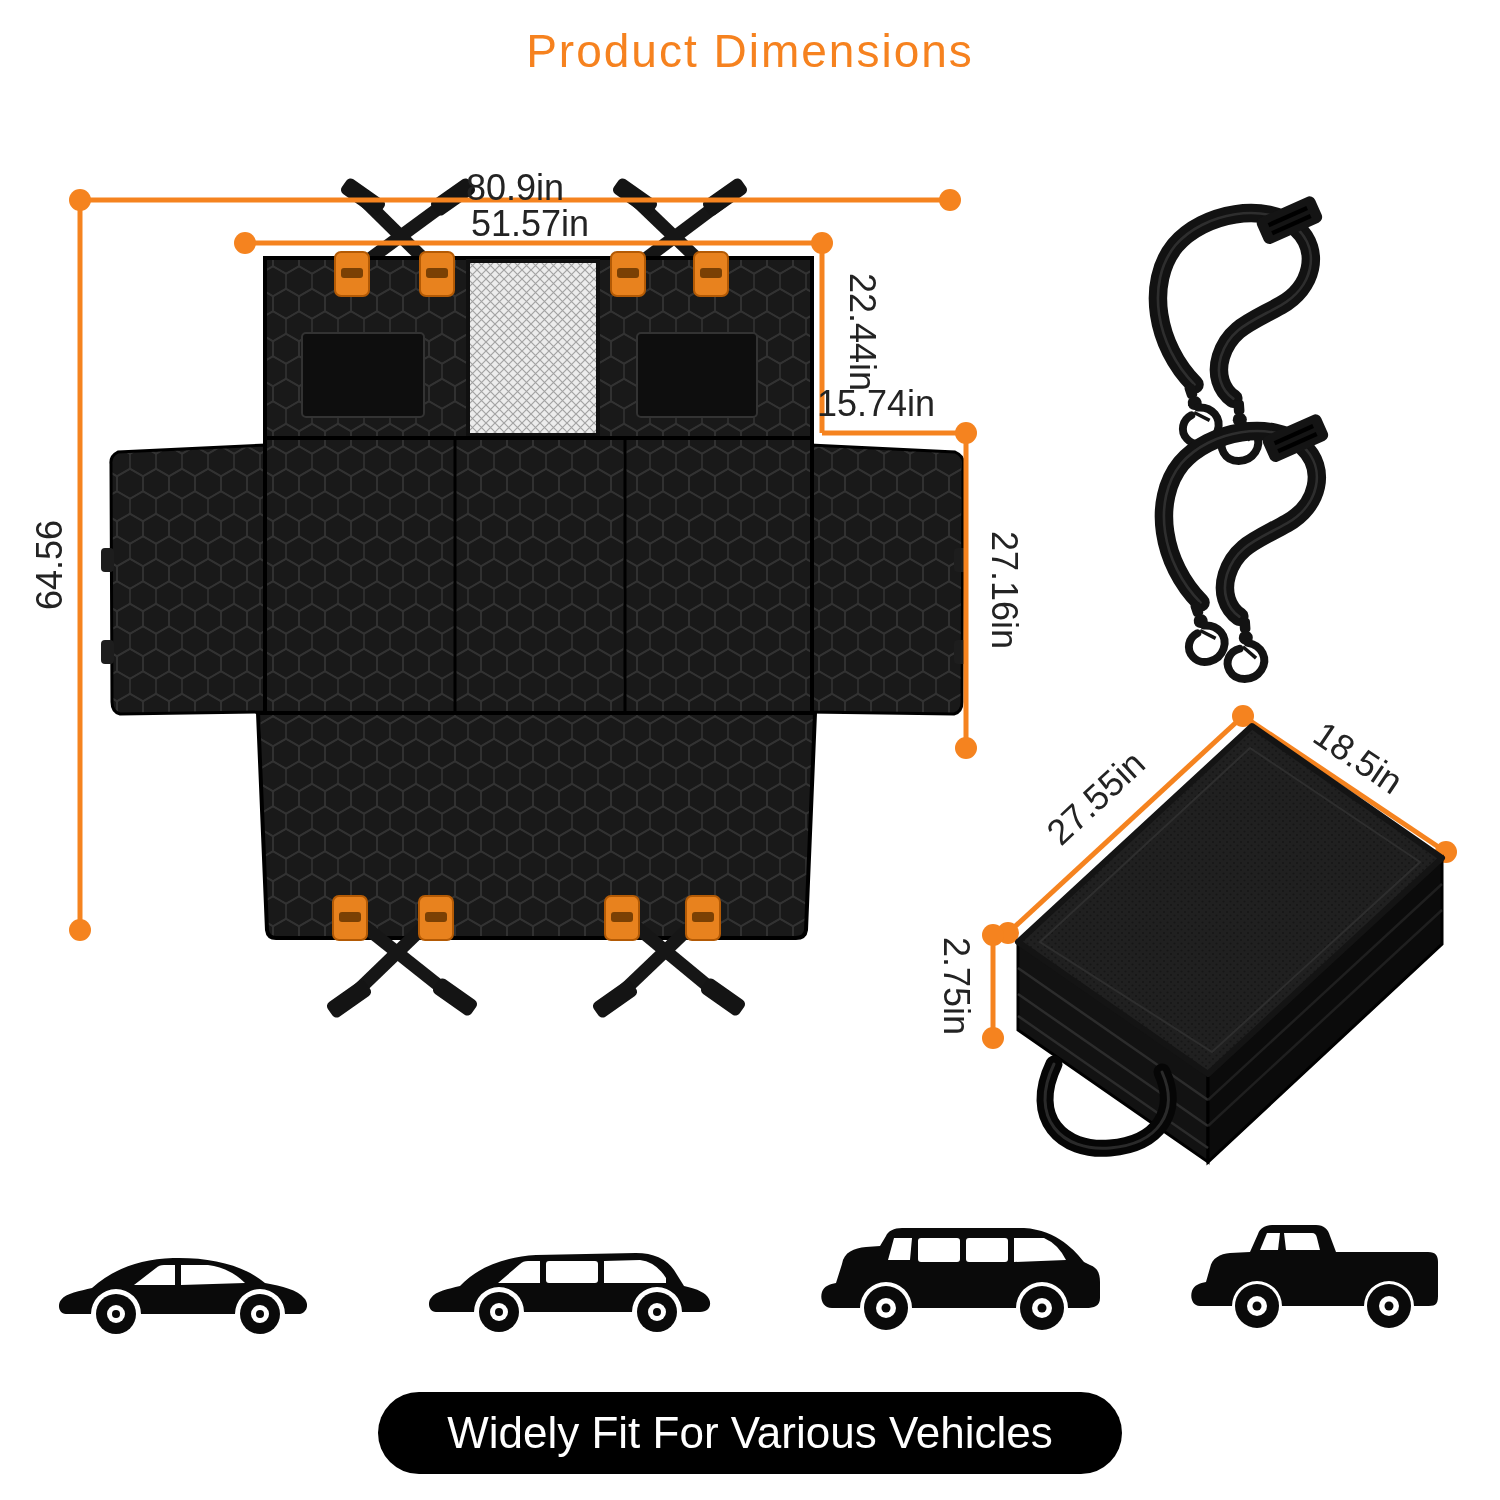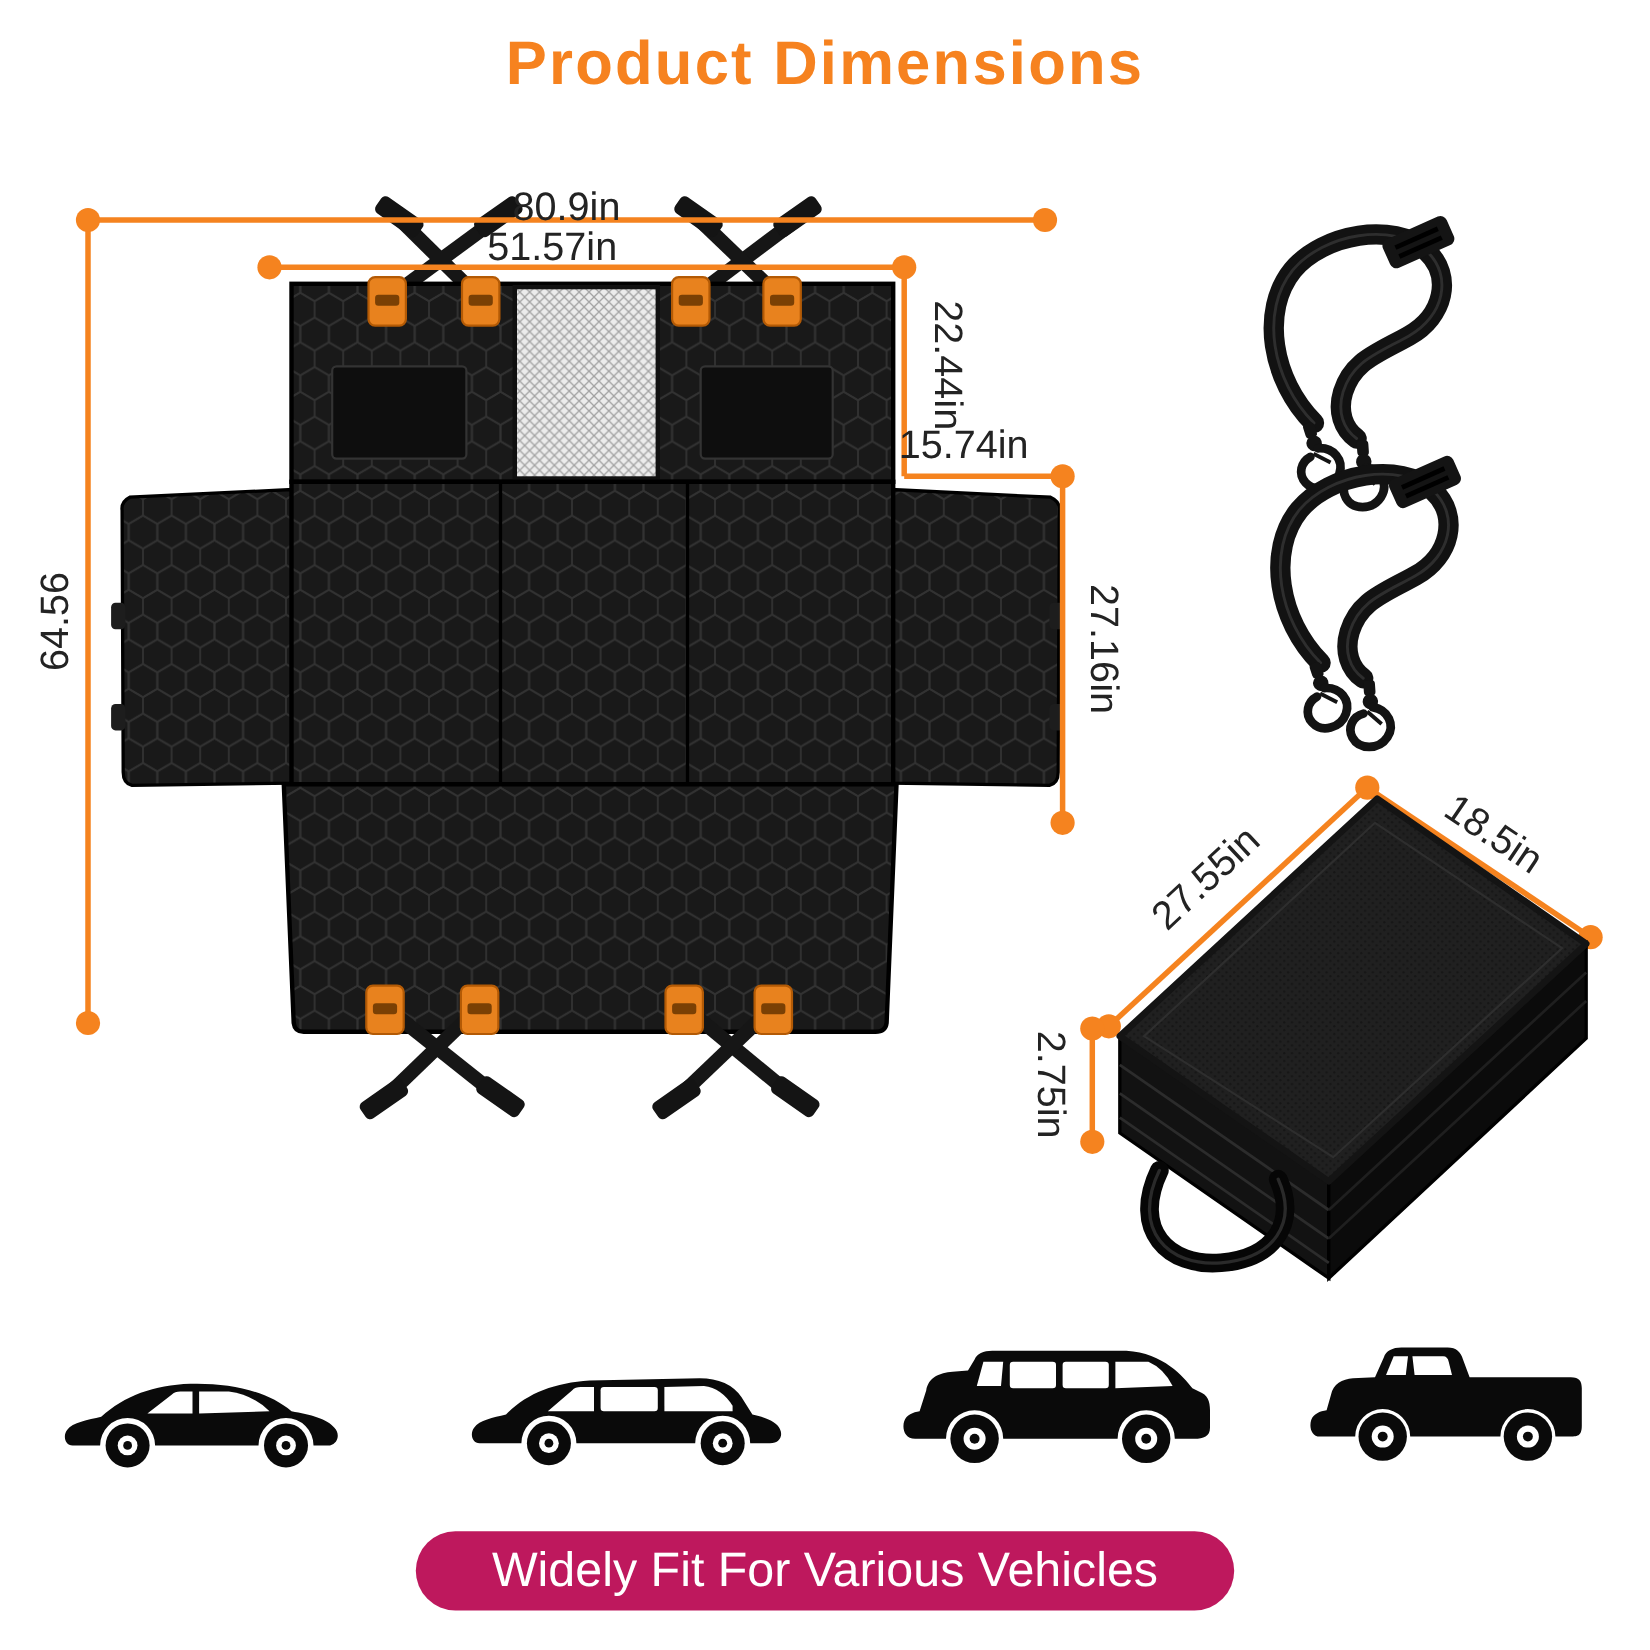--- a/index.html
+++ b/index.html
@@ -1,22 +1,22 @@
 <!DOCTYPE html>
 <html><head>
 <meta charset="utf-8">
 <style>
   html,body{margin:0;padding:0;background:#ffffff;}
   .stage{position:relative;width:1500px;height:1500px;overflow:hidden;background:#fff;
          font-family:"Liberation Sans",sans-serif;}
   .title{position:absolute;top:24px;left:0;width:100%;text-align:center;margin:0;
-         font-size:56px;font-weight:bold;color:#F6821F;letter-spacing:2px;}
+         font-size:46px;font-weight:normal;color:#F6821F;letter-spacing:2px;}
   .scene{position:absolute;left:0;top:0;}
   .dim-label{position:absolute;font-size:36px;color:#232323;white-space:nowrap;font-weight:400;}
-  .banner{position:absolute;left:378px;top:1392px;width:744px;height:72px;background:#be185d;
+  .banner{position:absolute;left:378px;top:1392px;width:744px;height:82px;background:#000000;
           border-radius:48px;display:flex;align-items:center;justify-content:center;
           color:#ffffff;font-size:44px;font-weight:400;}
   .dline{stroke:#F5831F;stroke-width:5;fill:none;}
   .web{stroke:#121212;stroke-width:21;fill:none;stroke-linecap:round;}
   .webline{stroke:#2e2e2e;stroke-width:3;fill:none;stroke-linecap:round;}
   .seam{stroke:#000000;stroke-width:3;fill:none;}
   .vbody{fill:#0a0a0a;}
   .vwin{fill:#ffffff;}
 </style>
 </head>
@@ -239,21 +239,21 @@
           <circle cx="69" cy="92" r="10" fill="#fff"></circle>
           <circle cx="69" cy="92" r="4.5" fill="#0a0a0a"></circle>
         <circle cx="201" cy="92" r="22" fill="#0a0a0a"></circle>
           <circle cx="201" cy="92" r="10" fill="#fff"></circle>
           <circle cx="201" cy="92" r="4.5" fill="#0a0a0a"></circle>
       </g>
     </g>
   </svg>
 
   <div class="dim-label" style="left:515px;top:188px;transform:translate(-50%,-50%);">80.9in</div>
-  <div class="dim-label" style="left:502px;top:224px;transform:translate(-50%,-50%);">51.57in</div>
+  <div class="dim-label" style="left:530px;top:224px;transform:translate(-50%,-50%);">51.57in</div>
   <div class="dim-label" style="left:50px;top:565px;transform:translate(-50%,-50%) rotate(-90deg);">64.56</div>
   <div class="dim-label" style="left:862px;top:332px;transform:translate(-50%,-50%) rotate(90deg);">22.44in</div>
   <div class="dim-label" style="left:876px;top:404px;transform:translate(-50%,-50%);">15.74in</div>
   <div class="dim-label" style="left:1004px;top:590px;transform:translate(-50%,-50%) rotate(90deg);">27.16in</div>
   <div class="dim-label" style="left:1096px;top:798px;transform:translate(-50%,-50%) rotate(-43deg);">27.55in</div>
   <div class="dim-label" style="left:1358px;top:758px;transform:translate(-50%,-50%) rotate(34deg);">18.5in</div>
   <div class="dim-label" style="left:956px;top:986px;transform:translate(-50%,-50%) rotate(90deg);">2.75in</div>
 
   <div class="banner">
     <span>Widely Fit For Various Vehicles</span>

